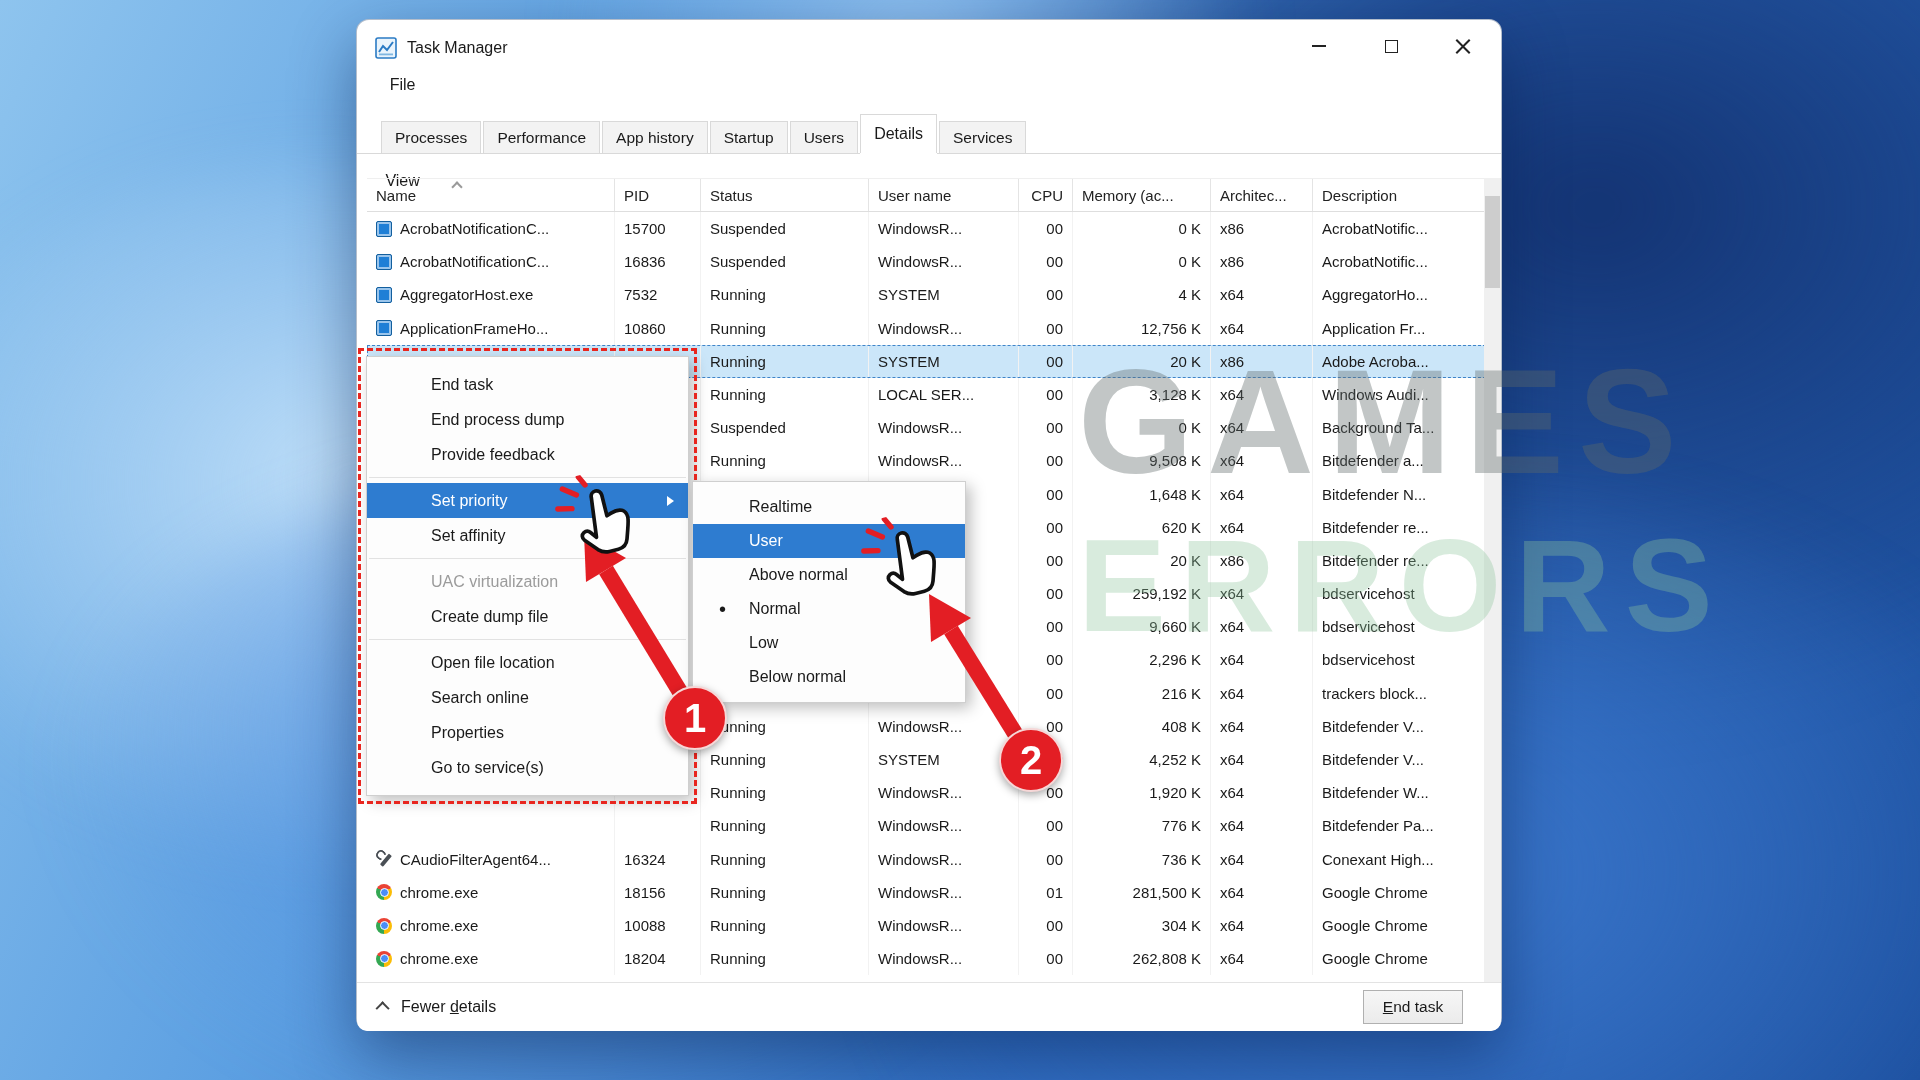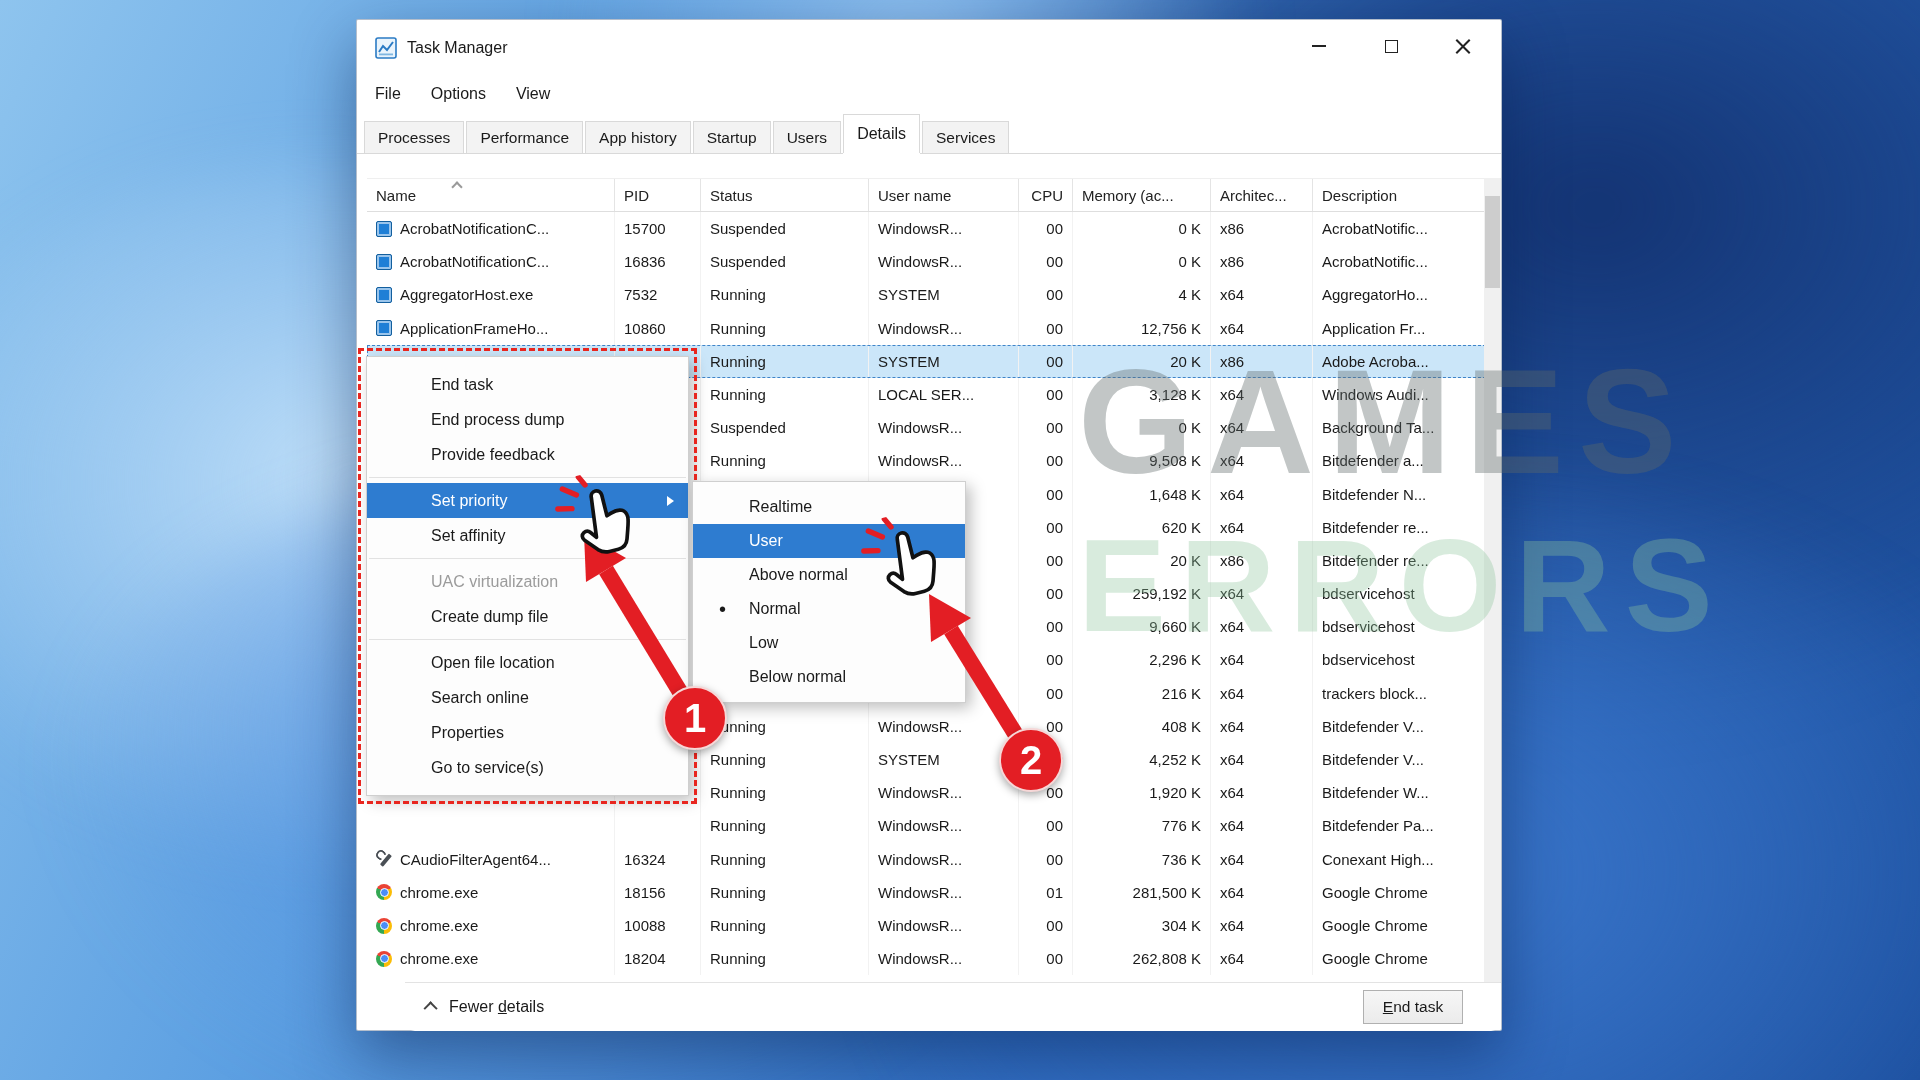--- a/index.html
+++ b/index.html
@@ -22,38 +22,38 @@
         background:radial-gradient(ellipse at 50% 50%, rgba(160,205,245,.8), rgba(120,180,235,0) 70%); }
 
   
   .watermark { position:absolute; left:1078px; top:348px; z-index:20; line-height:1;
     font-weight:800; letter-spacing:14px; pointer-events:none; }
   .wm1 { font-size:148px; color:rgba(95,105,105,.38); }
   .wm2 { font-size:132px; color:rgba(140,195,155,.34); margin-top:24px; }
 
   
   .window { position:absolute; left:356px; top:19px; width:1146px; height:1012px; z-index:10;
-    background:#fff; border-radius:2px; border:1px solid rgba(40,70,110,.35);
+    background:#fff; border-radius:13px; border:1px solid rgba(40,70,110,.35);
     box-shadow:0 24px 64px rgba(0,25,70,.45); }
 
   .titlebar { position:absolute; top:0; left:0; right:0; height:56px; display:flex; align-items:center; padding-left:18px; }
   .tm-icon { width:22px; height:22px; flex:none; }
   .win-title { margin-left:10px; font-size:16px; color:#1a1a1a; }
   .win-controls { position:absolute; right:2px; top:0; height:52px; display:flex; }
   .wbtn { width:72px; height:52px; display:flex; align-items:center; justify-content:center; cursor:default; }
   .glyph-min { width:14px; height:2px; background:#222; }
   .glyph-max { width:13px; height:13px; border:1.7px solid #222; }
   .glyph-close { position:relative; width:17px; height:17px; }
   .glyph-close::before, .glyph-close::after { content:""; position:absolute; left:7.5px; top:-1px; width:2px; height:19px; background:#222; }
   .glyph-close::before { transform:rotate(45deg); }
   .glyph-close::after  { transform:rotate(-45deg); }
 
-  .menu-bar { position:absolute; top:56px; left:0; height:36px; display:flex; align-items:center; padding-left:18px; gap:30px; font-size:16px; color:#1a1a1a; }
-
-  .tab-bar { position:absolute; top:92px; left:0; right:0; height:42px; display:flex; align-items:flex-end; padding-left:7px; border-bottom:1px solid #d9d9d9; background:#fff; }
+  .menu-bar { position:absolute; top:56px; left:0; height:36px; display:flex; align-items:center; padding-left:18px; gap:30px; font-size:16px; color:#1a1a1a;flex-direction:column; }
+
+  .tab-bar { position:absolute; top:92px; left:0; right:0; height:42px; display:flex; align-items:flex-end; padding-left:24px; border-bottom:1px solid #d9d9d9; background:#fff; }
   .tab { height:32px; display:flex; align-items:center; padding:0 13px; font-size:15.5px; color:#1a1a1a;
          border:1px solid #d9d9d9; border-bottom:none; background:#f3f3f3; margin-right:2px; }
   .tab.active { background:#fff; height:39px; position:relative; z-index:2; box-shadow:0 2px 0 #fff; font-size:16px; }
 
   
   .table-header { position:absolute; top:158px; left:10px; width:1119px; height:34px; display:flex;
     border-top:1px solid #efefef; border-bottom:1px solid #dedede; font-size:15px; color:#222; }
   .hcell { display:flex; align-items:center; padding:0 9px; border-right:1px solid #e4e4e4; position:relative; white-space:nowrap; overflow:hidden; }
   .sort-chev { position:absolute; left:86px; top:4px; width:8px; height:8px; border-left:2px solid #9a9a9a; border-top:2px solid #9a9a9a; transform:rotate(45deg); }
 
@@ -79,21 +79,21 @@
   .icon-chrome { border-radius:50%; background:conic-gradient(from -60deg,#ea4335 0 120deg,#fbbc05 120deg 240deg,#34a853 240deg 360deg); }
   .icon-chrome::after { content:""; position:absolute; inset:3.5px; border-radius:50%; background:#4b8df8; border:1.8px solid #fff; }
   .icon-wrench::before { content:""; position:absolute; left:8px; top:2px; width:3.5px; height:14px; background:#4a4f55; transform:rotate(40deg); border-radius:1px; }
   .icon-wrench::after { content:""; position:absolute; left:0px; top:-1px; width:6px; height:6px; border:2.5px solid #4a4f55; border-right-color:transparent; border-radius:50%; transform:rotate(40deg); }
 
   .vscroll { position:absolute; right:0; top:158px; height:804px; width:17px; background:#f0f0f0; }
   .vthumb { margin:18px 1px 0; height:92px; background:#cdcdcd; }
 
   
   .statusbar { position:absolute; left:0; right:0; top:962px; height:49px; border-top:1px solid #e3e3e3;
-    display:flex; align-items:center; padding:0 38px 0 22px; font-size:16px; color:#1a1a1a; background:#fff; border-radius:0 0 10px 10px;margin-left:48px; }
+    display:flex; align-items:center; padding:0 38px 0 22px; font-size:16px; color:#1a1a1a; background:#fff; border-radius:0 0 10px 10px; }
   .fewer { display:flex; align-items:center; gap:12px; }
   .chev-up { width:10px; height:10px; border-left:2px solid #444; border-top:2px solid #444; transform:rotate(45deg) translateY(2px); }
   .accel { text-decoration:underline; }
   .endtask-btn { margin-left:auto; width:100px; height:34px; display:flex; align-items:center; justify-content:center;
     background:linear-gradient(#f6f6f6,#ebebeb); border:1px solid #b0b0b0; font-size:15.5px; color:#1a1a1a; }
 
   
   .ctx-menu { position:absolute; left:366px; top:356px; width:323px; z-index:30; background:#fdfdfd;
     border:1px solid #cfcfcf; box-shadow:5px 5px 14px rgba(0,0,0,.25); padding:10px 0;
     outline:3px dashed #e8261f; outline-offset:5px; }

